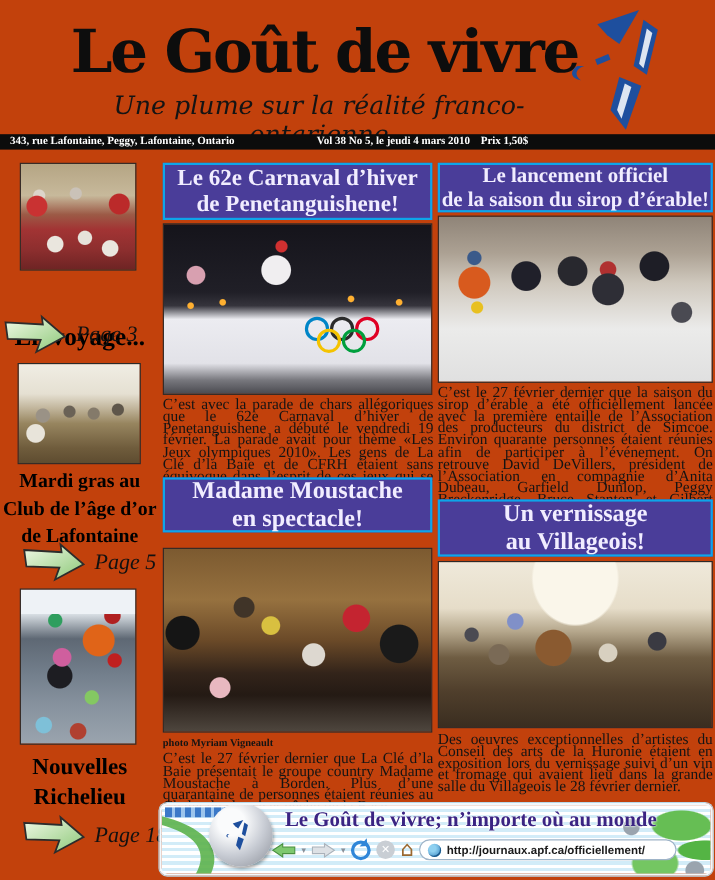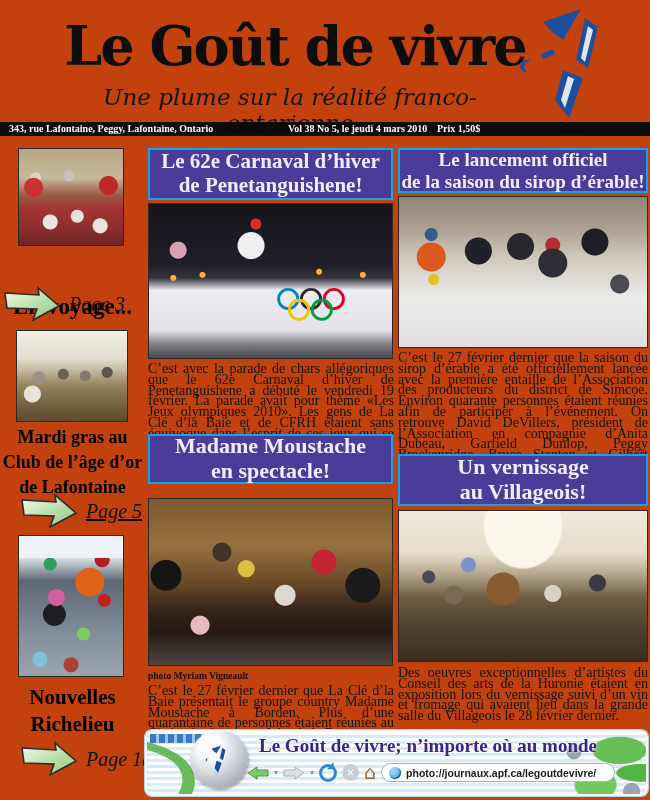--- a/index.html
+++ b/index.html
@@ -107,21 +107,21 @@
     linear-gradient(180deg,#efe9da 0%,#e6ddc9 28%,#b5a78c 42%,#6e5c42 58%,#503f2c 78%,#3a2d20 100%);}
   .rings{position:absolute;left:52%;top:54%;}
 
   
   .sb-caption{position:absolute;left:0;width:145px;text-align:center;font-weight:bold;color:#000;}
   .cap-voyage{top:250px;font-size:23px;margin-top:44px;}
   .cap-mardigras{top:425px;font-size:18px;line-height:25px;}
   .cap-richelieu{top:684px;font-size:21px;line-height:27px;}
   .pointer{position:absolute;display:flex;align-items:center;gap:8px;}
   .pt-3{left:3px;top:285px;}
-  .pt-5{left:20px;top:492px;text-decoration:underline;}
+  .pt-5{left:20px;top:492px;}
   .pt-18{left:20px;top:740px;}
   .page-label{font-style:italic;font-size:20px;color:#111;white-space:nowrap;}
 
   
   .banner{position:absolute;left:145px;top:730px;width:503px;height:66px;border-radius:7px;
     border:2px solid #f2f8fc;box-sizing:border-box;overflow:hidden;
     background:repeating-linear-gradient(180deg,#ffffff 0 3px,#d2ecf8 3px 6px);
     box-shadow:0 0 0 1px #b8d8e8;}
   .banner-bars{position:absolute;left:3px;top:2px;width:58px;height:9px;
     background:repeating-linear-gradient(90deg,#3a78c8 0 6px,#9cc4ec 6px 9px);}
@@ -281,18 +281,18 @@
         <path d="M12,2 L12,5 L1,5 L1,11 L12,11 L12,14 L21,8 Z" fill="#dde1e5" stroke="#aab2ba"></path>
       </svg>
       <span class="caret">▾</span>
       <span class="icon-refresh">
           <i></i>
         </span>
       <span class="icon-close">✕</span>
       <span class="icon-home">⌂</span>
       <span class="addressbar">
         <span class="url-globe"></span>
-        <span class="url-text">photo://journaux.apf.ca/legoutdevivre/</span>
+        <span class="url-text">http://journaux.apf.ca/officiellement/</span>
       </span>
     </div>
   </div>
 
 </div>
 
 </body></html>

